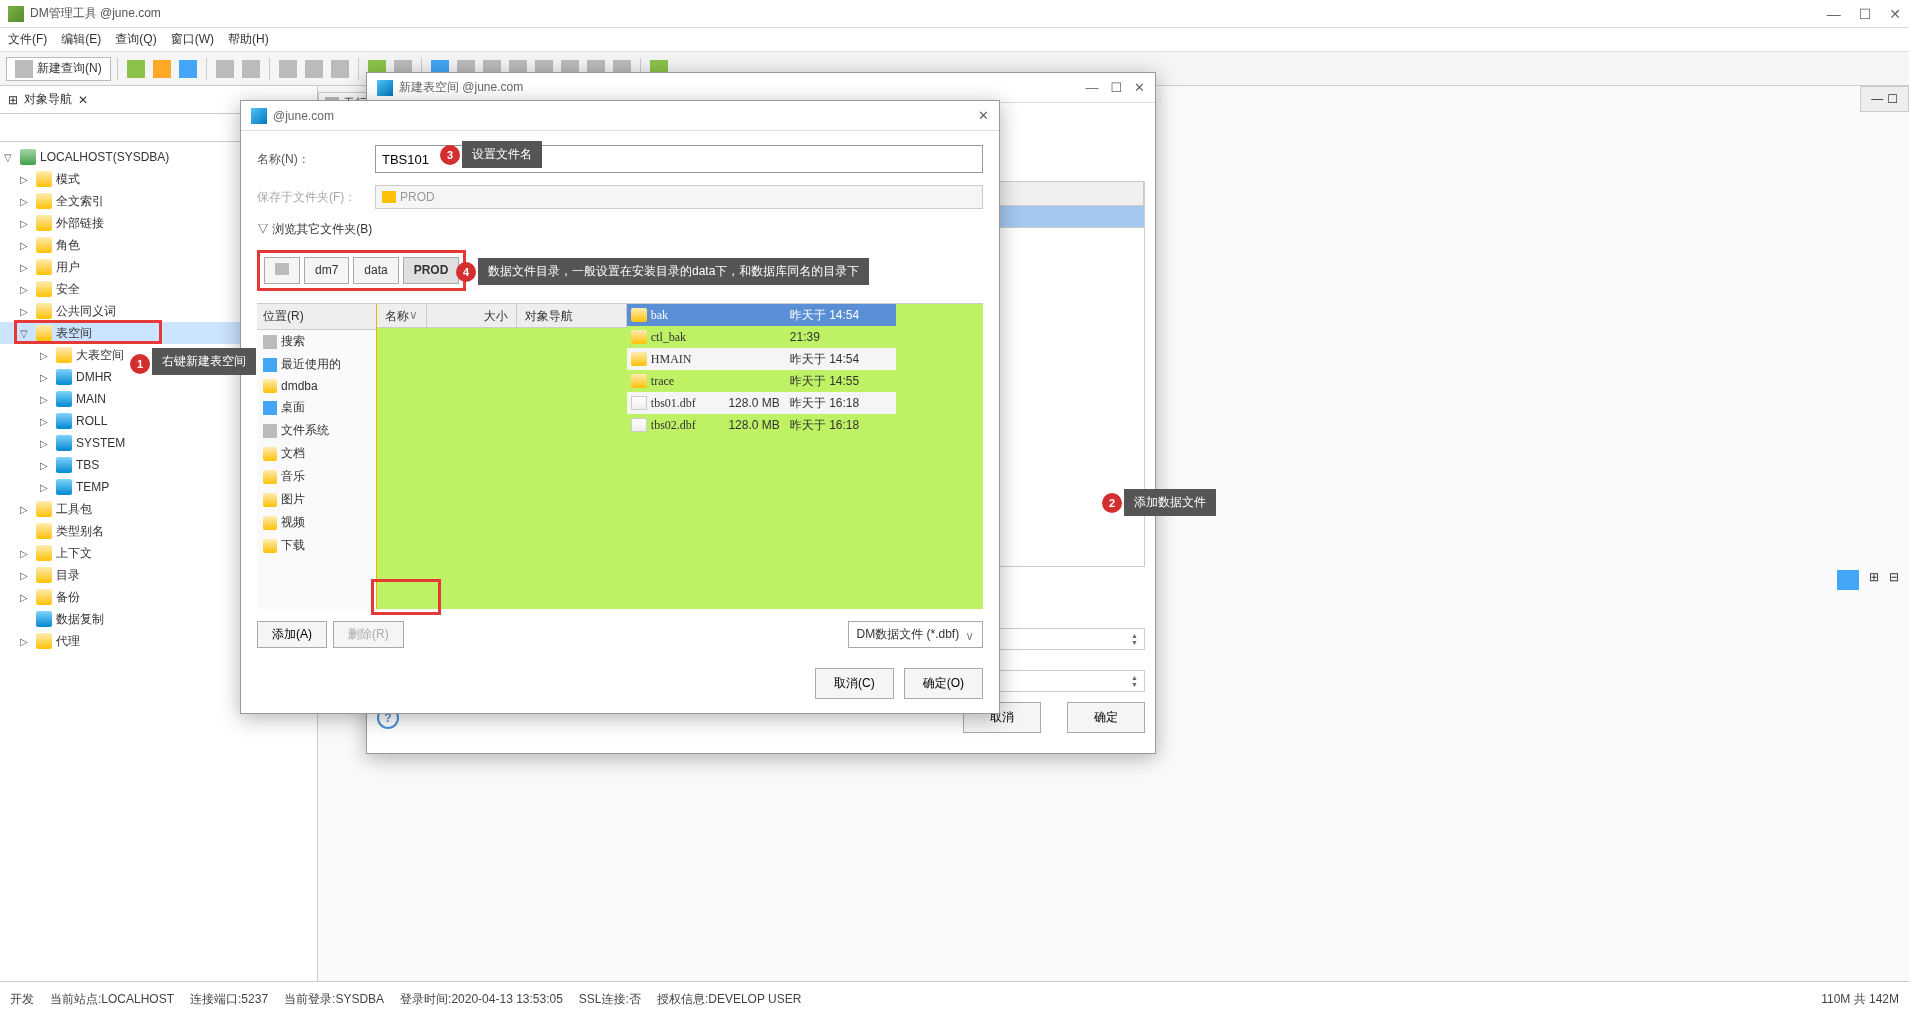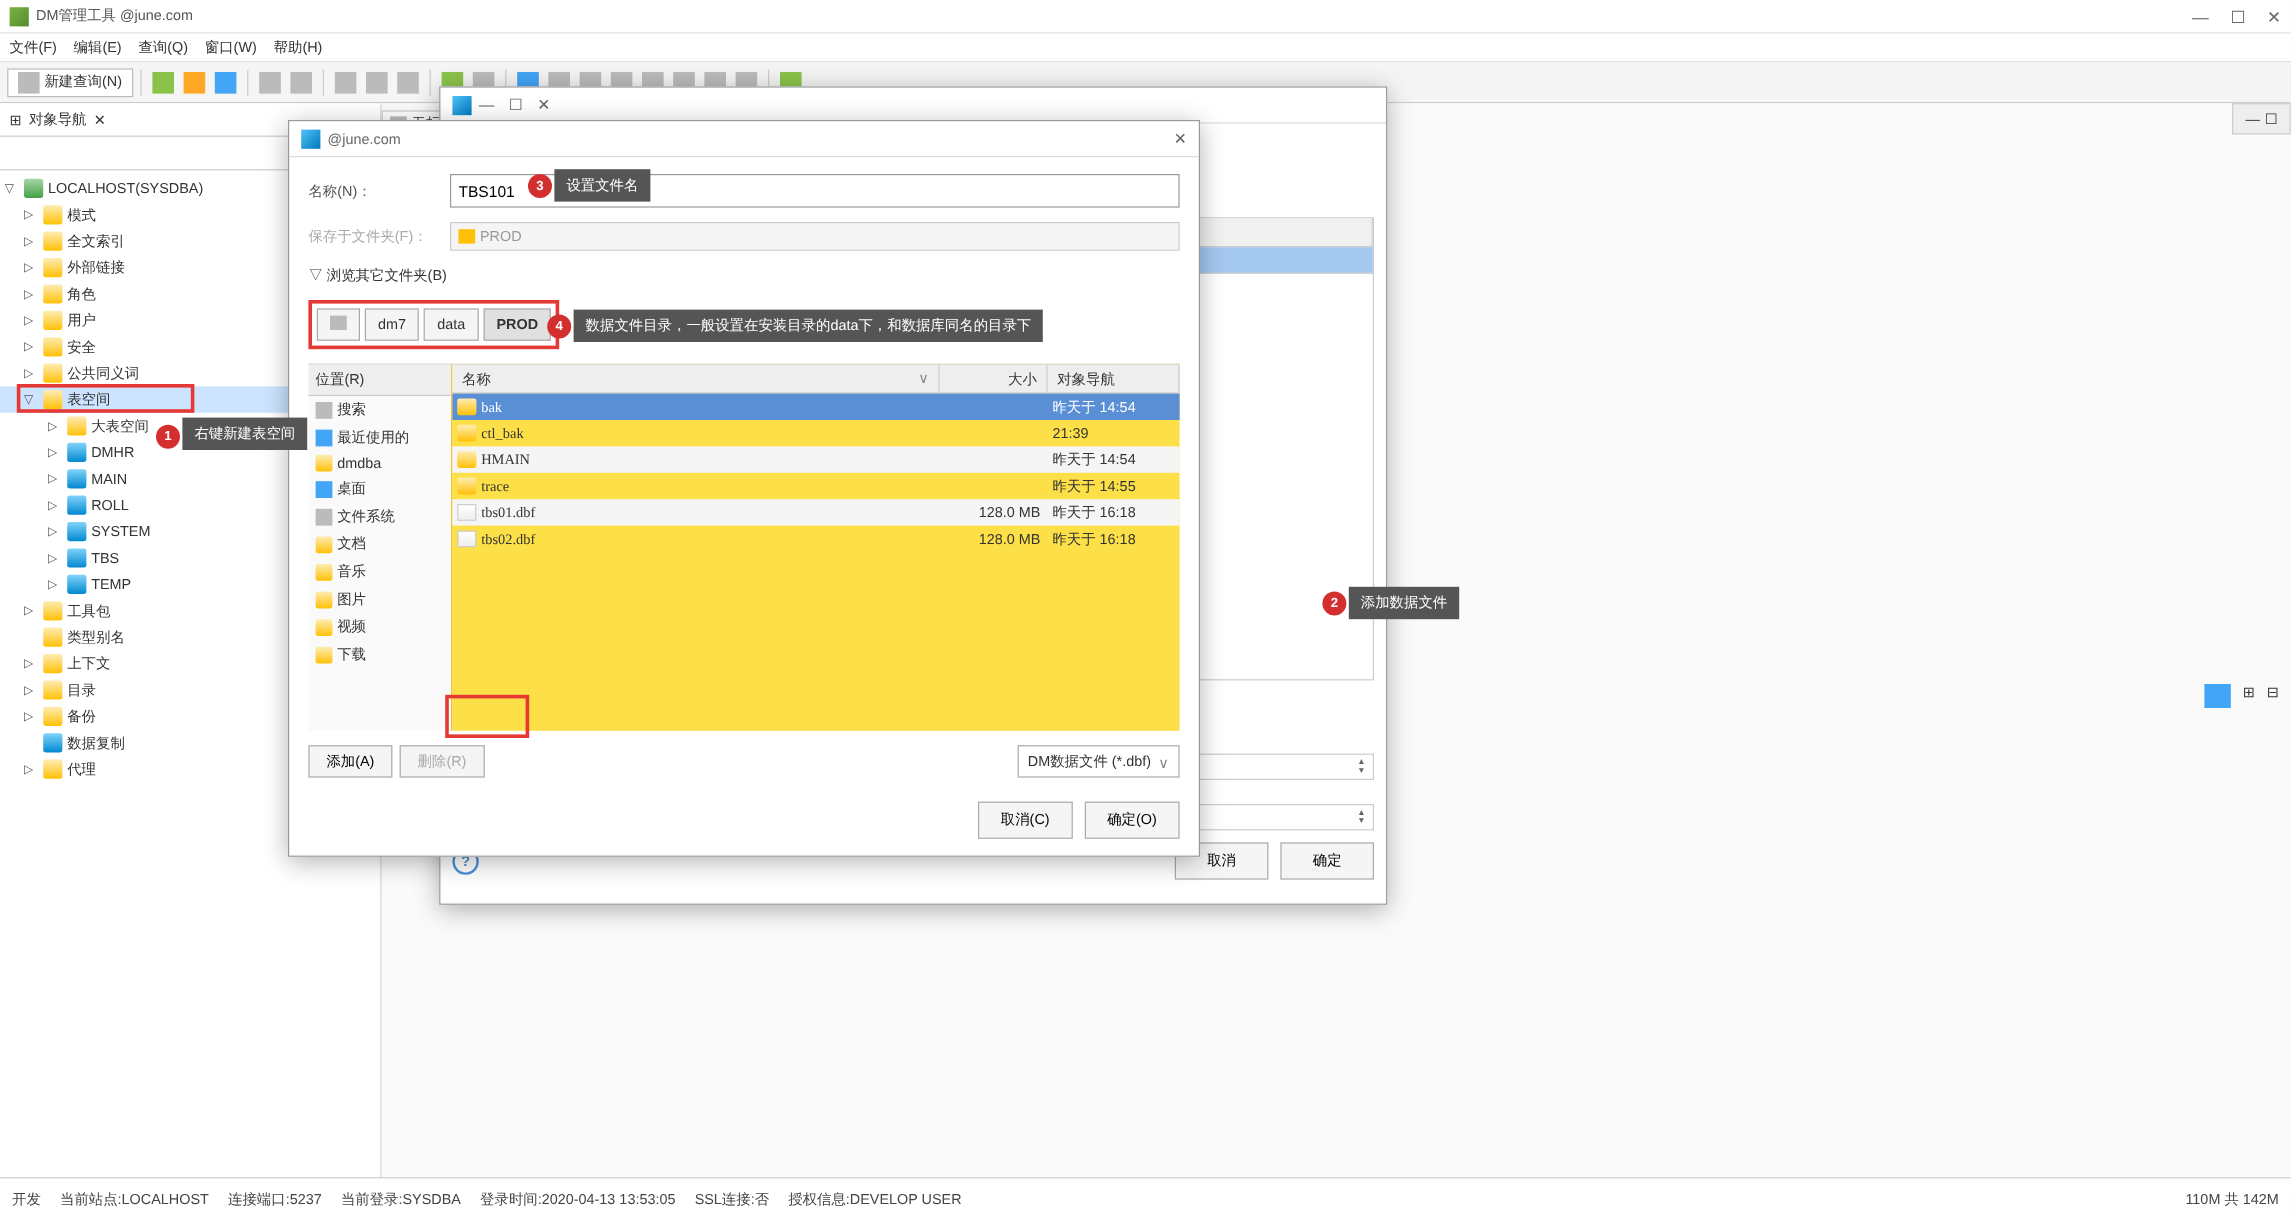--- a/index.html
+++ b/index.html
@@ -74,21 +74,21 @@
 .browse-section { font-size: 12px; color: #333; }
 .breadcrumb-box { border: 3px solid #e53935; padding: 4px; display: inline-flex; gap: 4px; }
 .bc-item { border: 1px solid #aaa; padding: 5px 10px; background: #f5f5f5; cursor: pointer; }
 .bc-item.active { background: #e0e0e0; font-weight: bold; }
 
 .file-browser { display: flex; flex: 1; border-top: 1px solid #ccc; }
 .fb-sidebar { width: 120px; border-right: 1px solid #eab308; background: #fafafa; }
 .fb-sidebar-head { padding: 4px 6px; border-bottom: 1px solid #ccc; background: #eee; }
 .fb-sidebar-item { display: flex; align-items: center; gap: 4px; padding: 3px 6px; cursor: pointer; }
 .fb-sidebar-item .si-icon { width: 14px; height: 14px; }
-.fb-list { flex: 1; background: #fde047; display: flex; flex-direction: column; }
+.fb-list { flex: 1; background: #bef264; display: flex; flex-direction: row; }
 .fb-list-head { display: flex; background: #eee; border-bottom: 1px solid #ccc; height: 24px; }
 .fb-list-head div { padding: 4px 8px; border-right: 1px solid #ccc; }
 .fb-col-name { flex: 1; }
 .fb-col-size { width: 90px; text-align: right; }
 .fb-col-date { width: 110px; }
 .fb-row { display: flex; height: 22px; align-items: center; }
 .fb-row:nth-child(odd) { background: #f5f5f5; }
 .fb-row.selected { background: #5a8fd6; color: #fff; }
 .fb-row .r-icon { width: 16px; height: 14px; margin: 0 4px; }
 .fb-row .r-name { flex: 1; font-family: Liberation Serif, serif; }
@@ -357,20 +357,21 @@
 </div>
 <div style="position:absolute;right:10px;top:570px;display:flex;gap:10px">
   <span class="ico ico-blue" style="width:22px;height:20px"></span>
   <span>⊞</span>
   <span>⊟</span>
 </div>
 
 <div class="dialog dlg1">
   <div class="dialog-titlebar">
     <div class="d-icon"></div>
+    <div class="d-title">新建表空间 @june.com</div>
     <div class="d-controls">
       <span>—</span>
       <span>☐</span>
       <span>✕</span>
     </div>
   </div>
   <div class="dlg1-body">
     <div style="flex:1;display:flex;flex-direction:column">
       <div style="height:60px"></div>
       <div class="dlg1-table-area">
@@ -396,21 +397,21 @@
         <span class="spin-btns">
             <span>▲</span>
             <span>▼</span>
           </span>
       </div>
     </div>
     <div style="display:flex;align-items:center;padding:10px 0">
       <div class="help-icon">?</div>
       <div style="flex:1"></div>
       <button class="btn" style="padding:6px 26px">取消</button>
-      <button class="btn" style="padding:6px 26px;margin-left:10px">确定</button>
+      <button class="btn" style="padding:6px 26px;margin-left:26px">确定</button>
     </div>
   </div>
 </div>
 
 <div class="dialog dlg2">
   <div class="dialog-titlebar">
     <div class="d-icon"></div>
     <div class="d-title">@june.com</div>
     <div class="d-controls">
       <span>✕</span>

